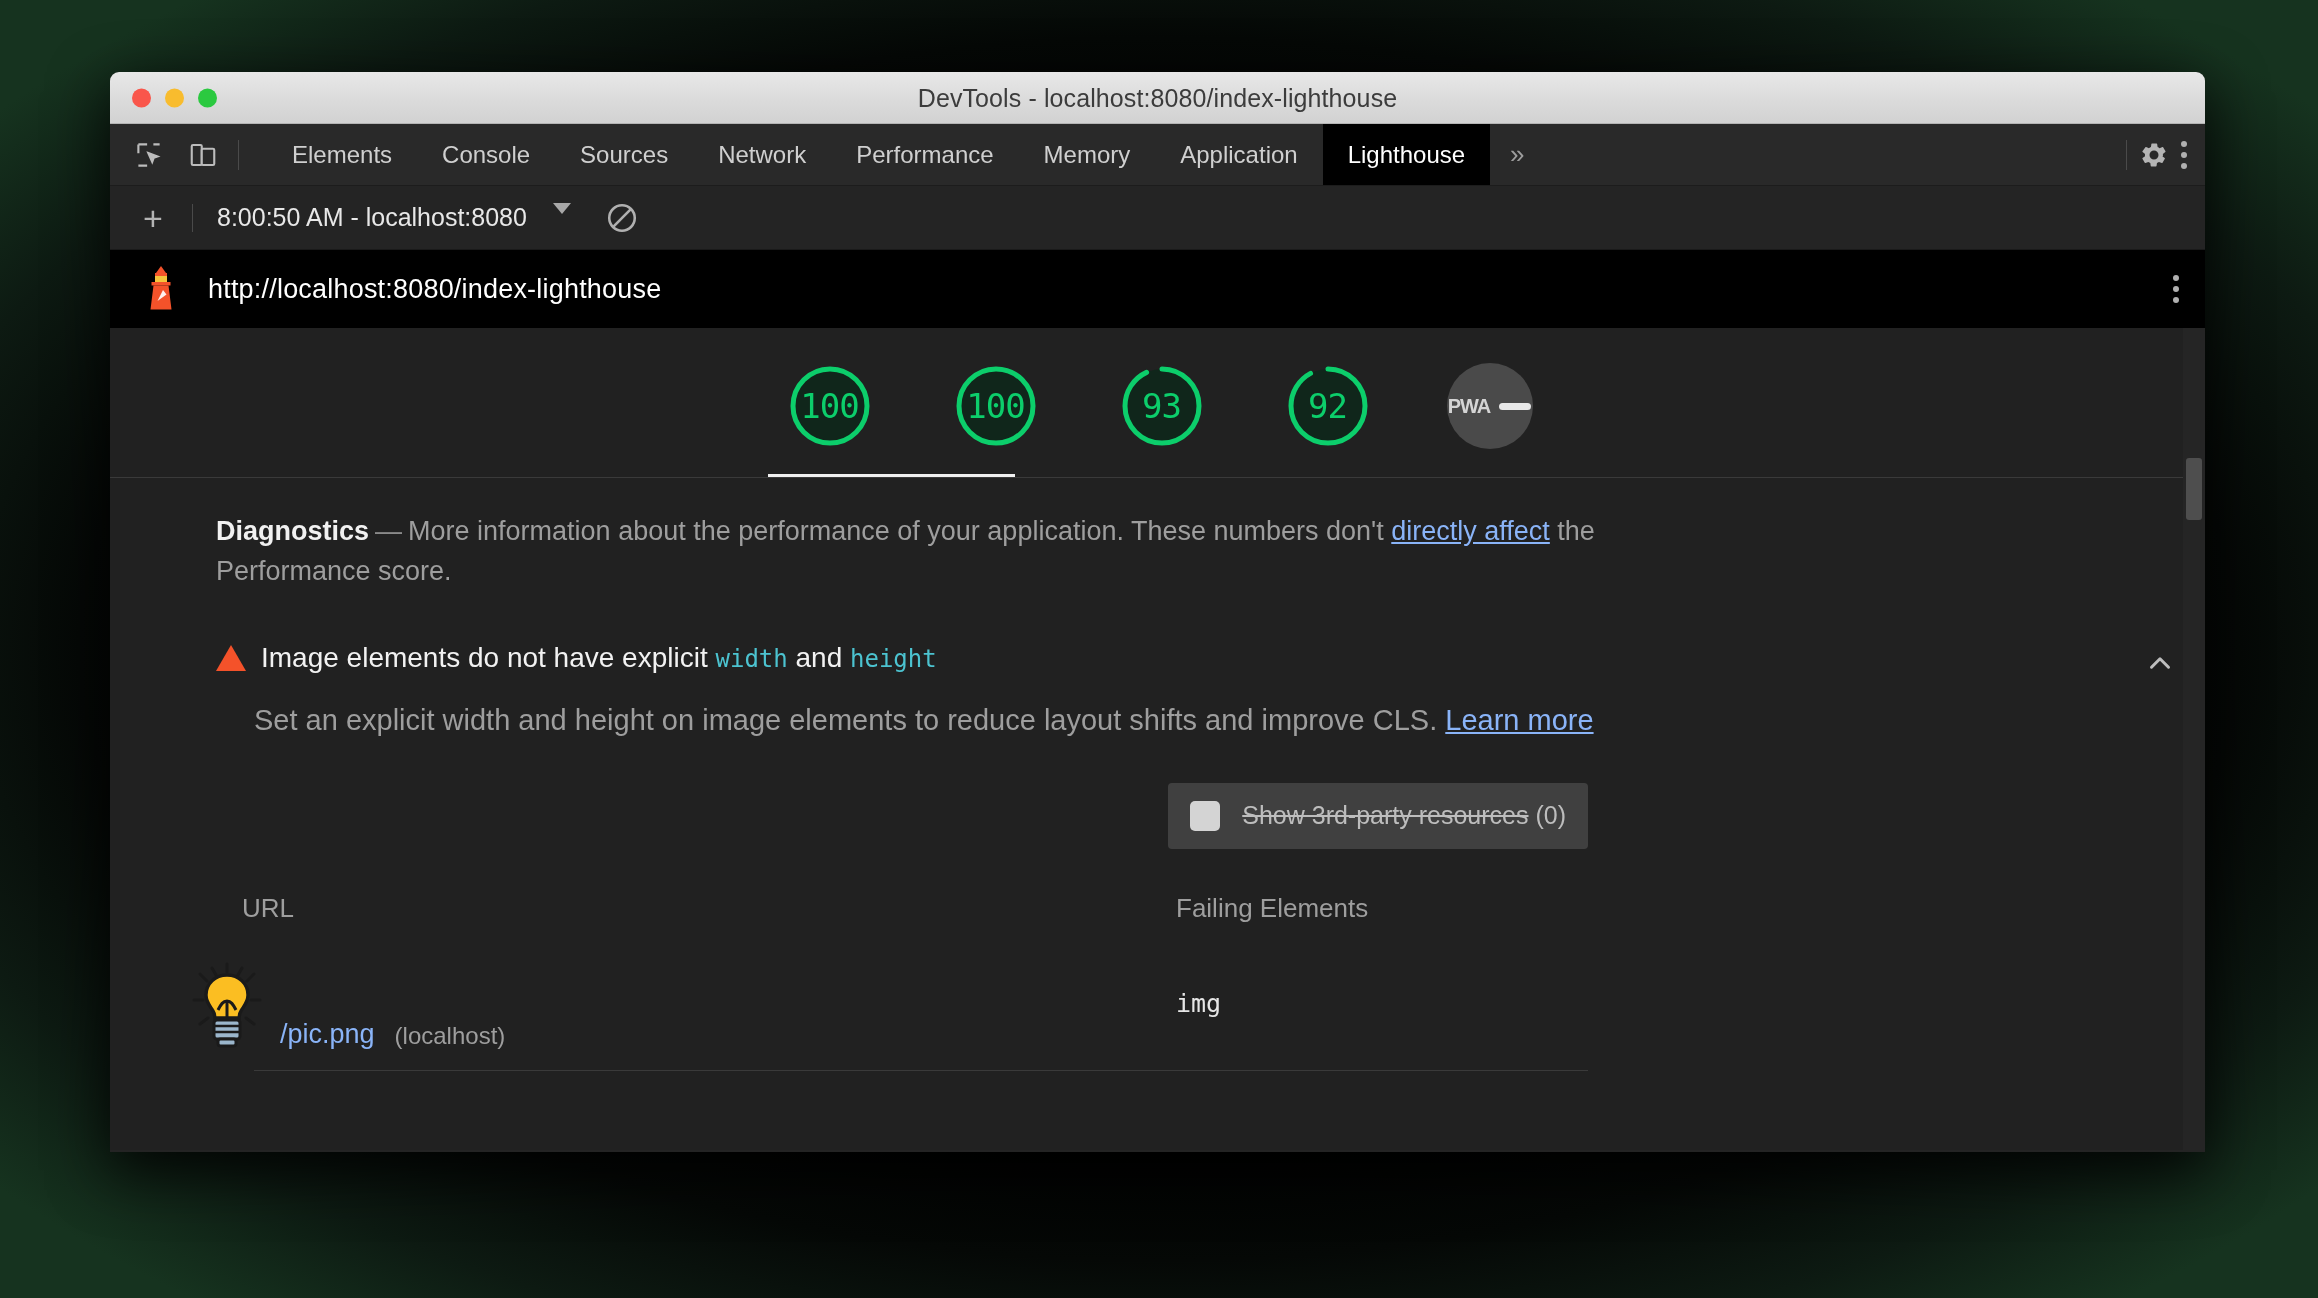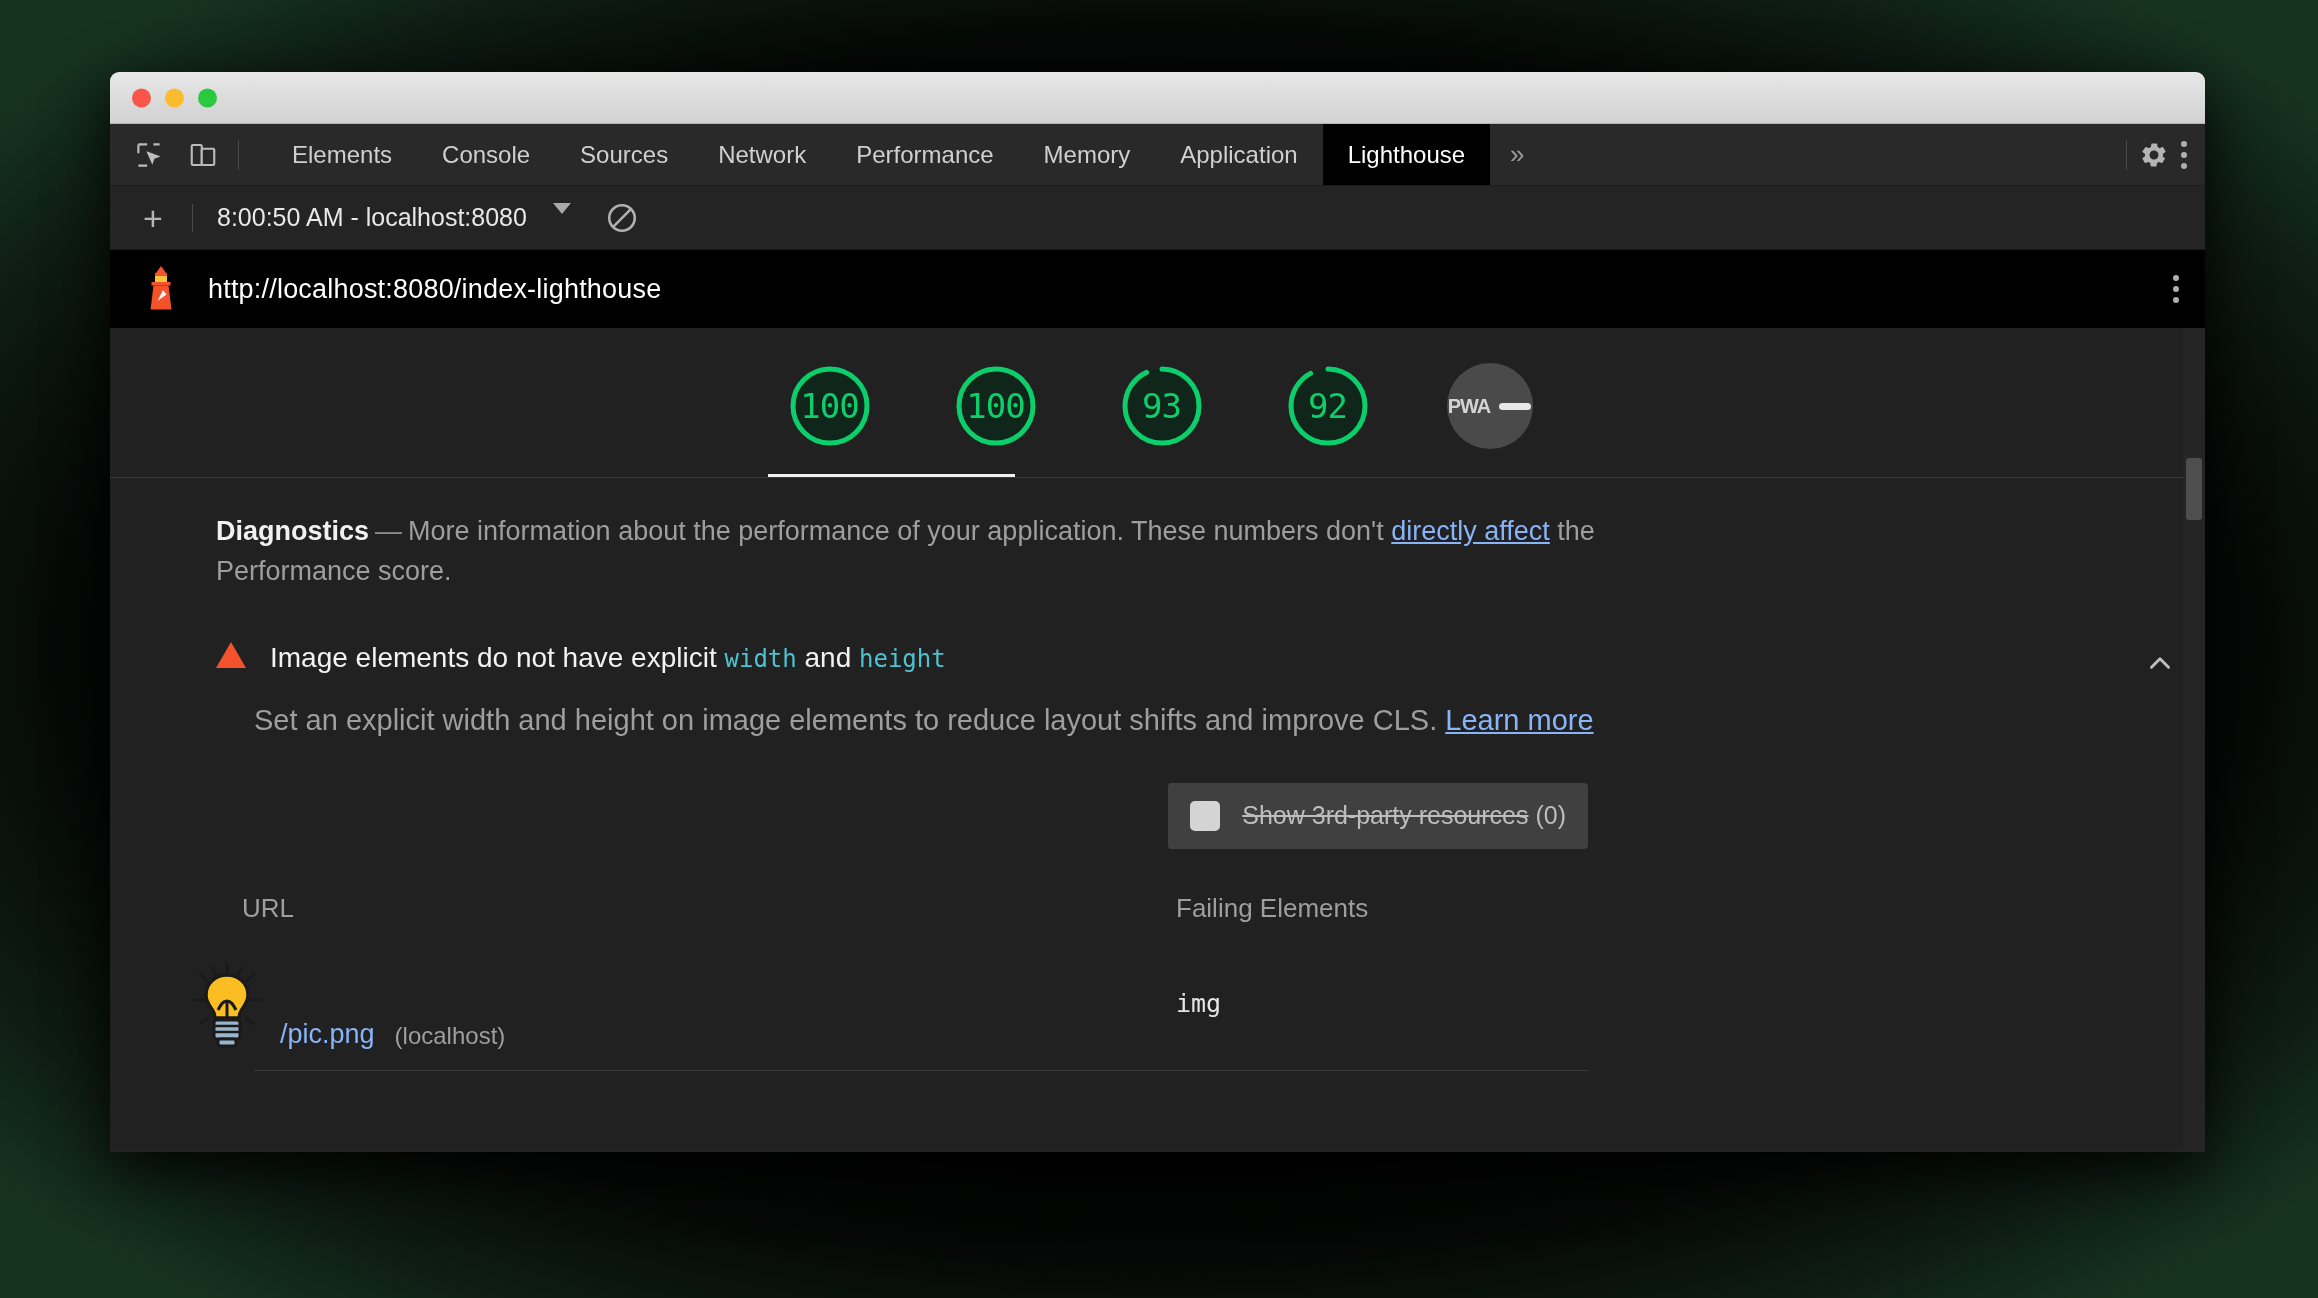--- a/index.html
+++ b/index.html
@@ -199,21 +199,21 @@
     font-size: 27px;
     line-height: 1.48;
     color: #9e9e9e;
   }
   .diag-title { color: #f1f1f1; font-weight: bold; }
   .dash-sep { color: #8a8a8a; padding: 0 6px; }
   a.link { color: #8ab4f8; text-decoration: underline; }
 
   .audit { position: relative; margin-top: 50px; padding-right: 150px; }
   .audit-head {
-    display: flex; gap: 24px; margin-top: 8px;
+    display: flex; align-items: center; gap: 15px; margin-top: 8px;
   }
   .warn-tri {
     width: 0; height: 0;
     border-left: 15px solid transparent;
     border-right: 15px solid transparent;
     border-bottom: 26px solid #f4522a;
     flex: none;
   }
   .audit-title { font-size: 28px; color: #f2f2f2; }
   .audit-title code {
@@ -274,20 +274,21 @@
 
 <div class="page">
   <div class="window">
 
     <div class="titlebar">
       <div class="traffic">
         <span class="dot red"></span>
         <span class="dot yellow"></span>
         <span class="dot green"></span>
       </div>
+      <div class="title-text">DevTools - localhost:8080/index-lighthouse</div>
     </div>
 
     <div class="tabbar">
       <div class="tb-icons">
         <span class="icon-btn">
           <svg width="30" height="30" viewBox="0 0 24 24" fill="none" stroke="#bcbcbc" stroke-width="1.7">
             <path d="M3.5 3.5h7M3.5 3.5v7M20.5 3.5h-5M3.5 20.5h7"></path>
             <path d="M11 10l8.5 3.2-3.6 1.3-1.3 3.6z" fill="#bcbcbc" stroke="#bcbcbc" stroke-width="1.2"></path>
           </svg>
         </span>

